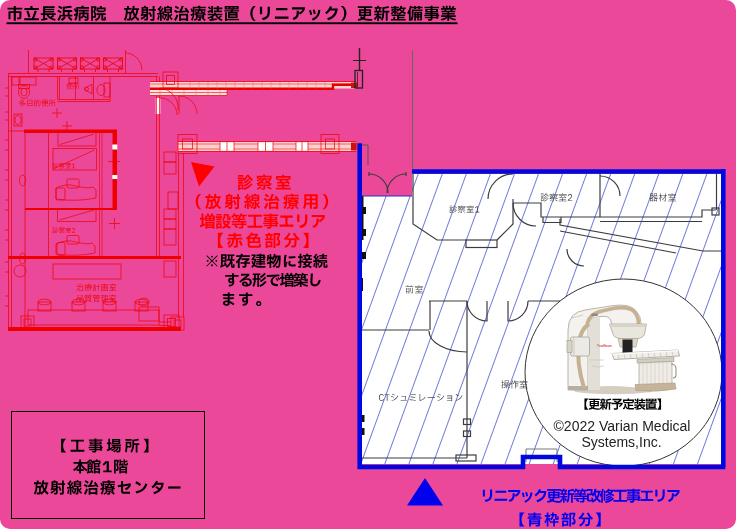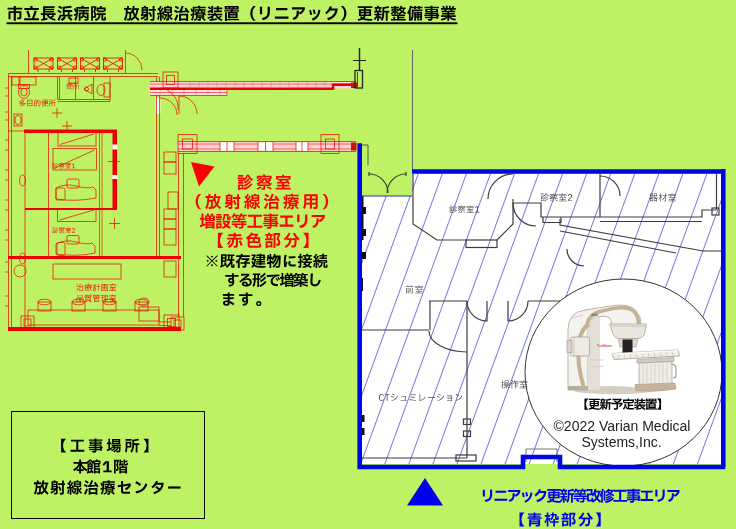--- a/index.html
+++ b/index.html
@@ -1,17 +1,17 @@
 <!DOCTYPE html>
 <html><head>
 <meta charset="utf-8">
 <style>
   html,body{margin:0;padding:0;background:#fff;}
-  #page{position:relative;width:736px;height:529px;background:#bef264;overflow:hidden;
-        font-family:"Liberation Sans",sans-serif;}
+  #page{position:relative;width:736px;height:529px;background:#ec4899;overflow:hidden;
+        font-family:"Liberation Sans",sans-serif;border-radius:10px;}
   .abs{position:absolute;}
   #sitebox{left:11px;top:411px;width:192px;height:106px;border:1.4px solid #000;
            display:flex;align-items:center;justify-content:center;text-align:center;
            font-size:15px;font-weight:bold;color:#000;line-height:21.5px;}
 </style>
 </head>
 <body>
 <div id="page">
   <svg class="abs" style="left:0;top:0" width="736" height="529" viewBox="0 0 736 529">
     <defs>

